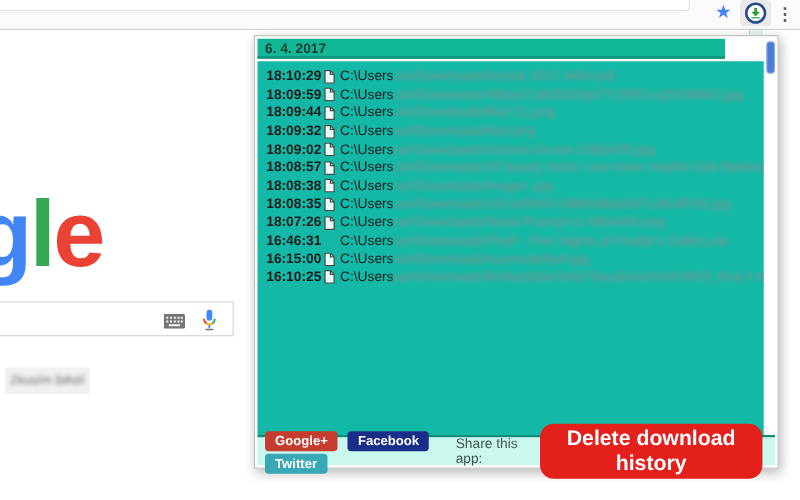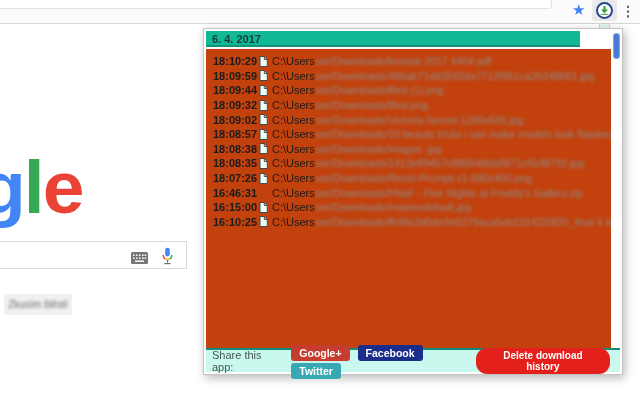--- a/index.html
+++ b/index.html
@@ -52,21 +52,21 @@
   .row .ic{width:13px;flex:none;display:flex;align-items:center;padding-left:1px;}
   .row .pf{font-weight:normal;flex:none;}
   .row .rd{color:#8c8c8c;font-size:10.5px;filter:blur(1.5px);padding-left:1px;}
   #sep{position:absolute;left:2px;top:319px;width:414px;height:2px;background:#0e8e79;}
   #footer{position:absolute;left:2px;top:321px;width:414px;height:22px;background:#c9f8ef;
           display:flex;align-items:center;box-sizing:border-box;padding:0 6px;}
   #sharelabel{font-size:11px;color:#46564f;margin-right:10px;}
   .sharebtn{border:none;color:#fff;font-weight:bold;font-size:10.5px;border-radius:3px;
             padding:2px 8px;margin-right:8px;font-family:"Liberation Sans",sans-serif;cursor:pointer;}
   #delbtn{margin-left:auto;margin-right:4px;border:none;background:#e3201b;color:#fff;
-          font-weight:bold;font-size:10px;border-radius:11px;padding:2px 13px;
+          font-weight:bold;font-size:17px;border-radius:11px;padding:2px 13px;
           font-family:"Liberation Sans",sans-serif;cursor:pointer;}
 </style>
 </head>
 <body>
 
 <div id="stage">
 
   <div id="toolbar">
     <div id="omnibox"></div>
     <div id="star">★</div>
@@ -115,21 +115,21 @@
     </div>
   </div>
   <div id="lucky">
     <span>Zkusím štěstí</span>
   </div>
 
   <div id="popup-anchor"></div>
 
   <div id="popup">
     <div id="hdr" style="background: rgb(18, 183, 149); border-bottom-color: rgb(15, 148, 120);">6. 4. 2017</div>
-    <div id="dlist" style="background: #c2410c;">
+    <div id="dlist" style="background: #14b8a6;">
         <div class="row">
           <span class="t">18:10:29</span>
           <span class="ic">
             <svg width="9" height="11" viewBox="0 0 9 11">
               <path d="M1,0.5 h4.3 l3,3 v7 h-7.3 z" fill="#eafff8" stroke="#4a4a4a" stroke-width="1"></path>
               <path d="M5.3,0.5 v3 h3" fill="none" stroke="#4a4a4a" stroke-width="1"></path>
             </svg>
           </span>
           <span class="pf">C:\Users</span>
           <span class="rd">ser/Downloads/krosiak 2017 4404.pdf</span>
@@ -249,19 +249,19 @@
           </span>
           <span class="pf">C:\Users</span>
           <span class="rd">ser/Downloads/f649a3d0de3e9279aca5eb2314220f20_final 4 items</span>
         </div>
       </div>
     <div id="scrolltrack">
       <div id="scrollthumb" style="background: rgb(74, 123, 213);"></div>
     </div>
     <div id="sep" style="background: rgb(14, 142, 121);"></div>
     <div id="footer" style="background: rgb(201, 248, 239);">
+      <span id="sharebtns"><button class="sharebtn" style="background: rgb(198, 61, 47);">Google+</button><button class="sharebtn" style="background: rgb(27, 45, 138);">Facebook</button><button class="sharebtn" style="background: rgb(56, 169, 180);">Twitter</button></span>
       <span id="sharelabel">Share this app:</span>
-      <span id="sharebtns"><button class="sharebtn" style="background: rgb(198, 61, 47);">Google+</button><button class="sharebtn" style="background: rgb(27, 45, 138);">Facebook</button><button class="sharebtn" style="background: rgb(56, 169, 180);">Twitter</button></span>
       <button id="delbtn" style="background: rgb(227, 32, 27);">Delete download history</button>
     </div>
   </div>
 
 </div>
 
 </body></html>

